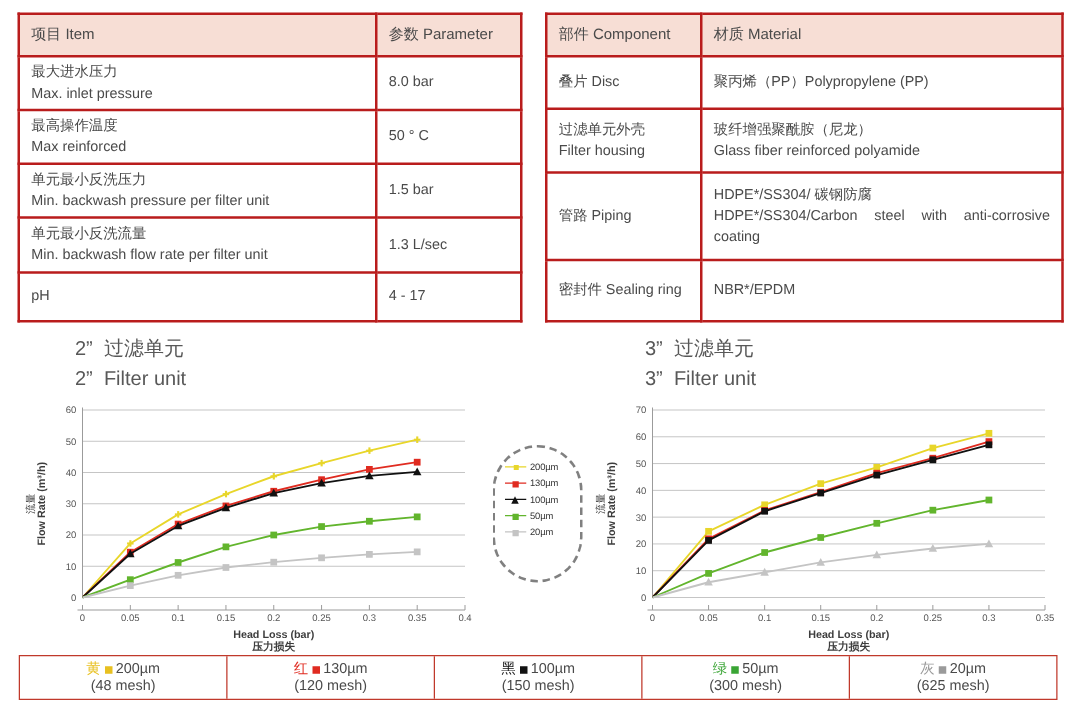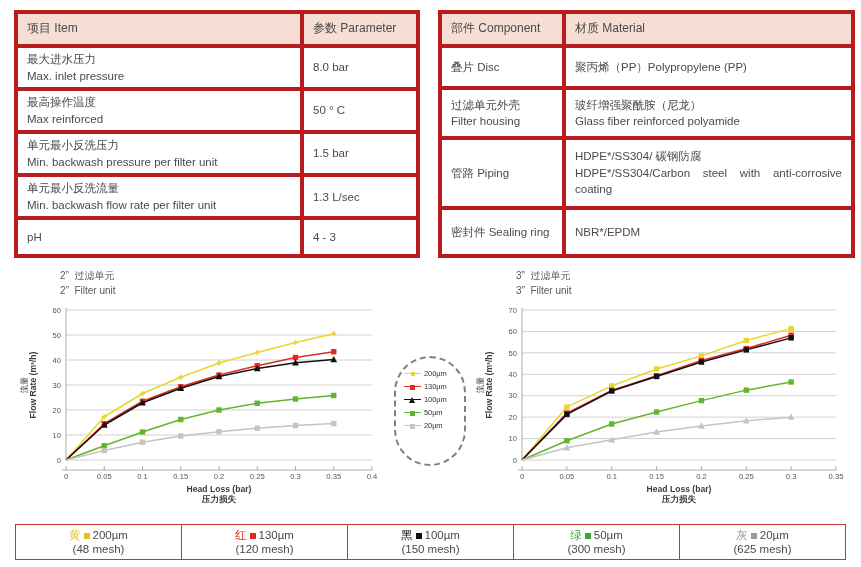--- a/index.html
+++ b/index.html
@@ -20,21 +20,21 @@
     width: 833px; height: 248px;
     display: flex;
     gap: 18px;
   }
   table.spec {
     border-collapse: collapse;
     table-layout: fixed;
     background: #fff;
   }
   table.spec th, table.spec td {
-    border: 4px solid #b91c1c;
+    border: 2px solid #b91c1c;
     padding: 2px 9px;
     text-align: left;
     vertical-align: middle;
     font-size: 11.5px;
     line-height: 1.45;
     font-weight: normal;
     color: #4a4a4a;
   }
   table.spec th {
     background: #f7ded5;
@@ -55,21 +55,21 @@
   #table-right { width: 413px; }
   #table-right col.c1 { width: 124px; }
   #table-right col.c2 { width: 289px; }
 
   
   .chart-block { position: absolute; }
   #chart-left-block  { left: 14px;  top: 268px; width: 370px; height: 248px; }
   #chart-right-block { left: 470px; top: 268px; width: 380px; height: 248px; }
 
   .chart-title {
-    font-size: 10px;
+    font-size: 16px;
     color: #585858;
     line-height: 1.5;
     margin-left: 46px;
     margin-bottom: 4px;
   }
   .chart-title .ln { display:block; white-space: pre; }
 
   .plot-wrap { position: relative; }
   .plot-svg  { display:block; }
 
@@ -165,21 +165,21 @@
         <td>
           <span class="cell-cn">单元最小反洗流量</span>
           <span class="cell-en">Min. backwash flow rate per filter unit</span>
         </td>
         <td>1.3 L/sec</td>
       </tr>
       <tr>
         <td>
           <span class="cell-en">pH</span>
         </td>
-        <td>4 - 3</td>
+        <td>4 - 17</td>
       </tr>
     </tbody>
   </table>
 
   <table class="spec" id="table-right">
     <colgroup>
         <col class="c1">
         <col class="c2">
       </colgroup>
     <thead>

